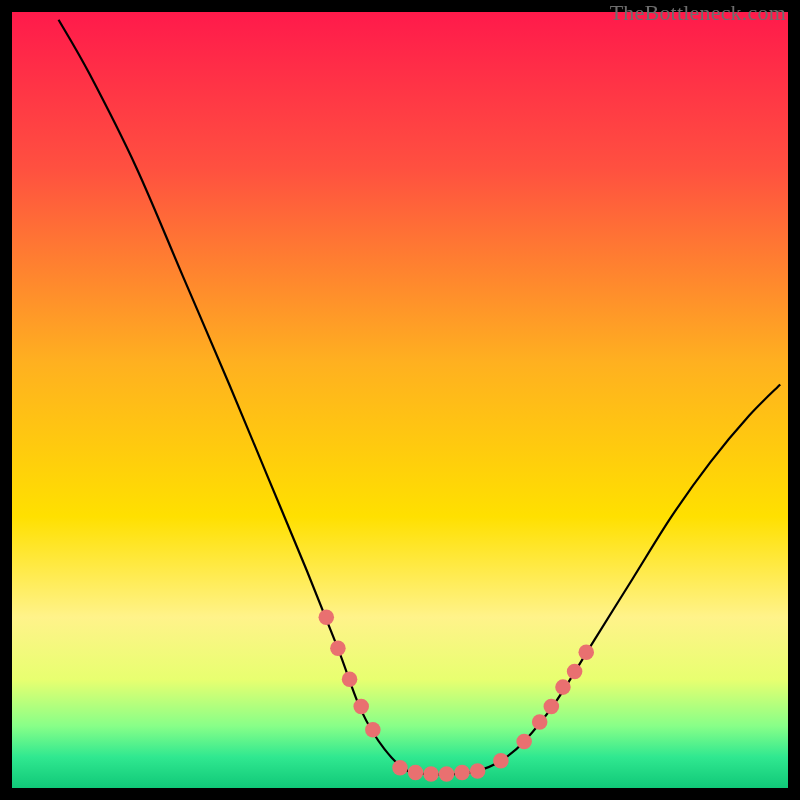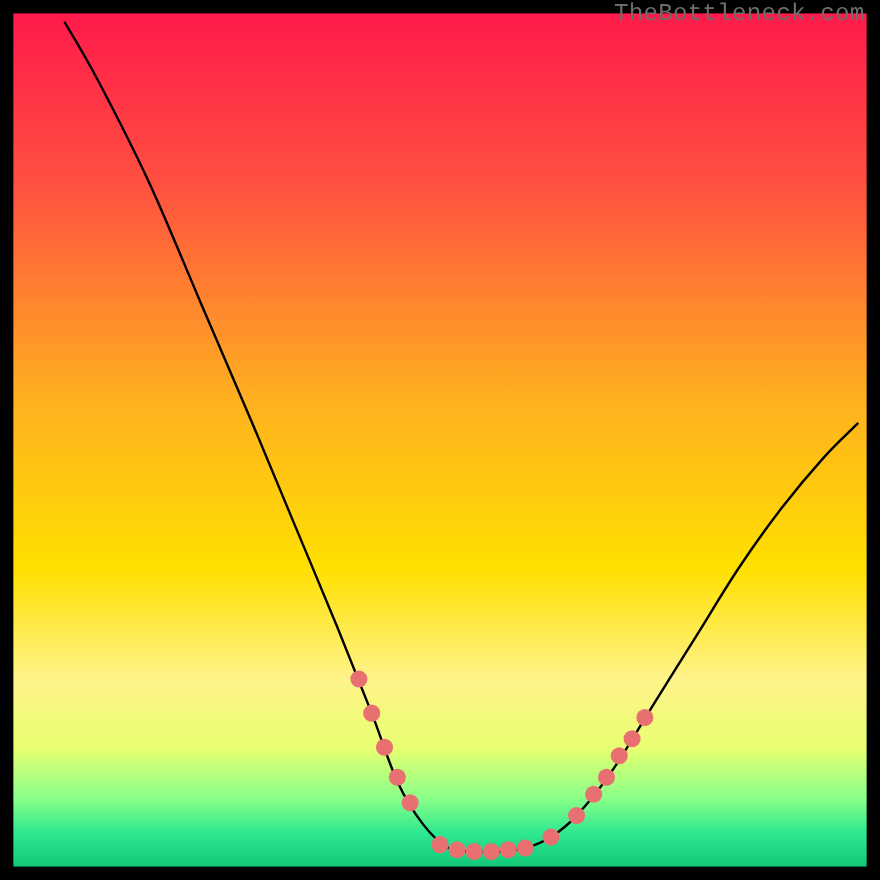--- a/index.html
+++ b/index.html
@@ -23,21 +23,21 @@
     left: 12px;
     top: 12px;
     width: 776px;
     height: 776px;
   }
   .watermark {
     position: absolute;
     top: 0px;
     right: 14px;
     color: #6d6d6d;
-    font-family: Liberation Mono, monospace;
+    font-family: Liberation Serif, serif;
     font-size: 22px;
     letter-spacing: 0.2px;
     user-select: none;
   }
 </style>
 </head>
 <body>
 
 <div class="frame"></div>
 

